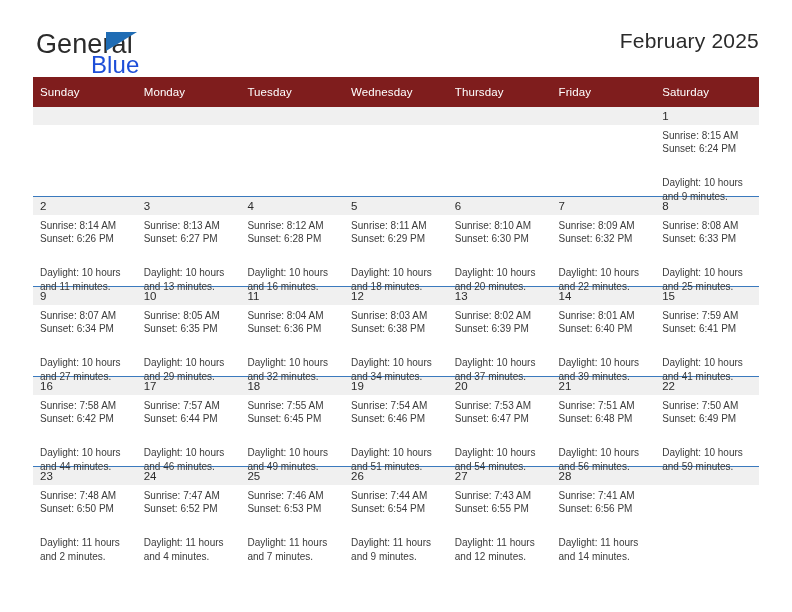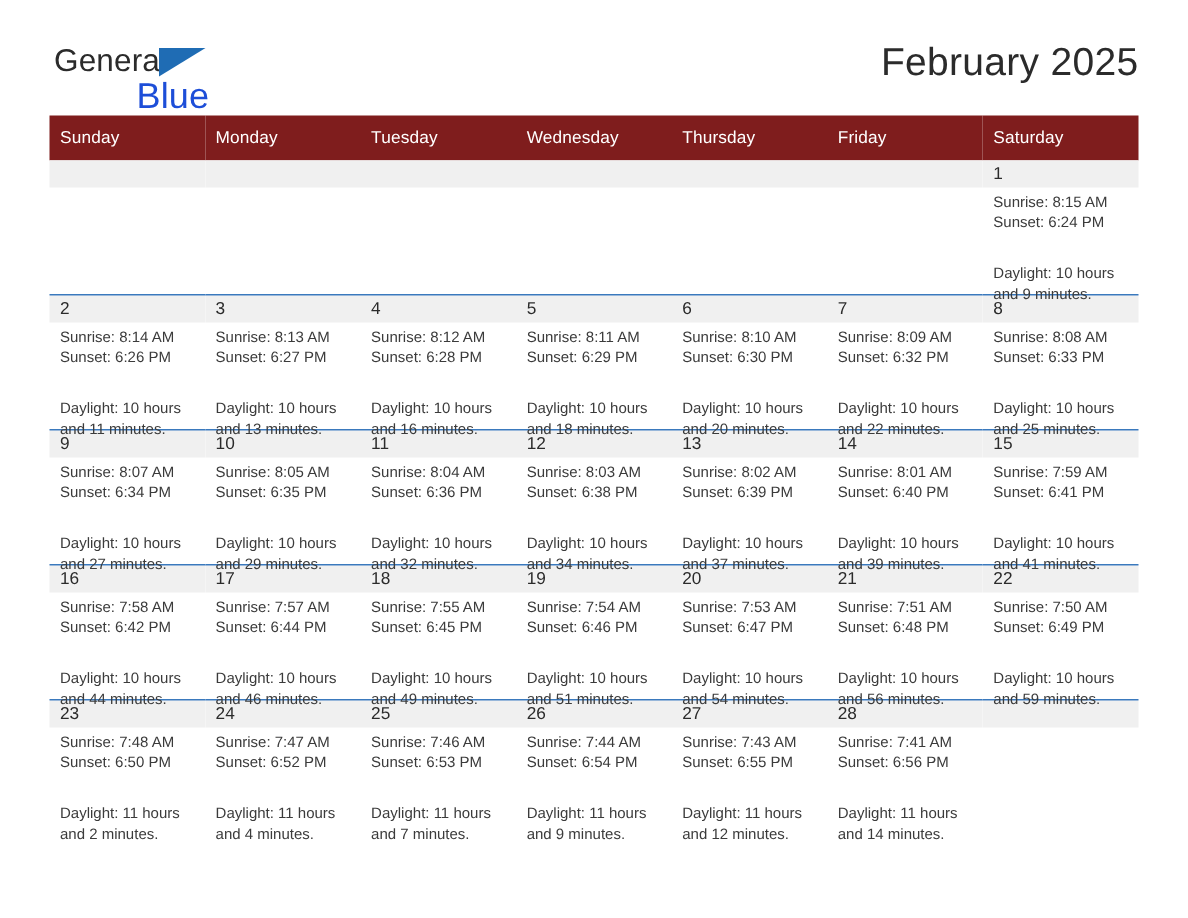--- a/index.html
+++ b/index.html
@@ -35,21 +35,21 @@
   .brand {
     position: relative;
     width: 140px;
     height: 56px;
     flex: 0 0 auto;
   }
   .brand-general {
     position: absolute;
     left: 3px;
     top: 3px;
-    font-size: 21px;
+    font-size: 27px;
     letter-spacing: 0.1px;
     color: #2b2b2b;
     font-family: "Liberation Sans", sans-serif;
   }
   .brand-triangle {
     position: absolute;
     left: 73px;
     top: 6px;
     width: 0;
     height: 0;
@@ -63,21 +63,21 @@
     font-size: 24px;
     color: #1d4ed8;
     letter-spacing: 0.1px;
   }
   .titles {
     text-align: right;
     flex: 1 1 auto;
     padding-top: 0px;
   }
   .title-main {
-    font-size: 26px;
+    font-size: 21px;
     color: #2b2b2b;
     line-height: 30px;
     letter-spacing: 0.2px;
   }
   .title-sub {
     font-size: 14.5px;
     color: #2b2b2b;
     line-height: 20px;
     margin-top: 9px;
     letter-spacing: 0.1px;

